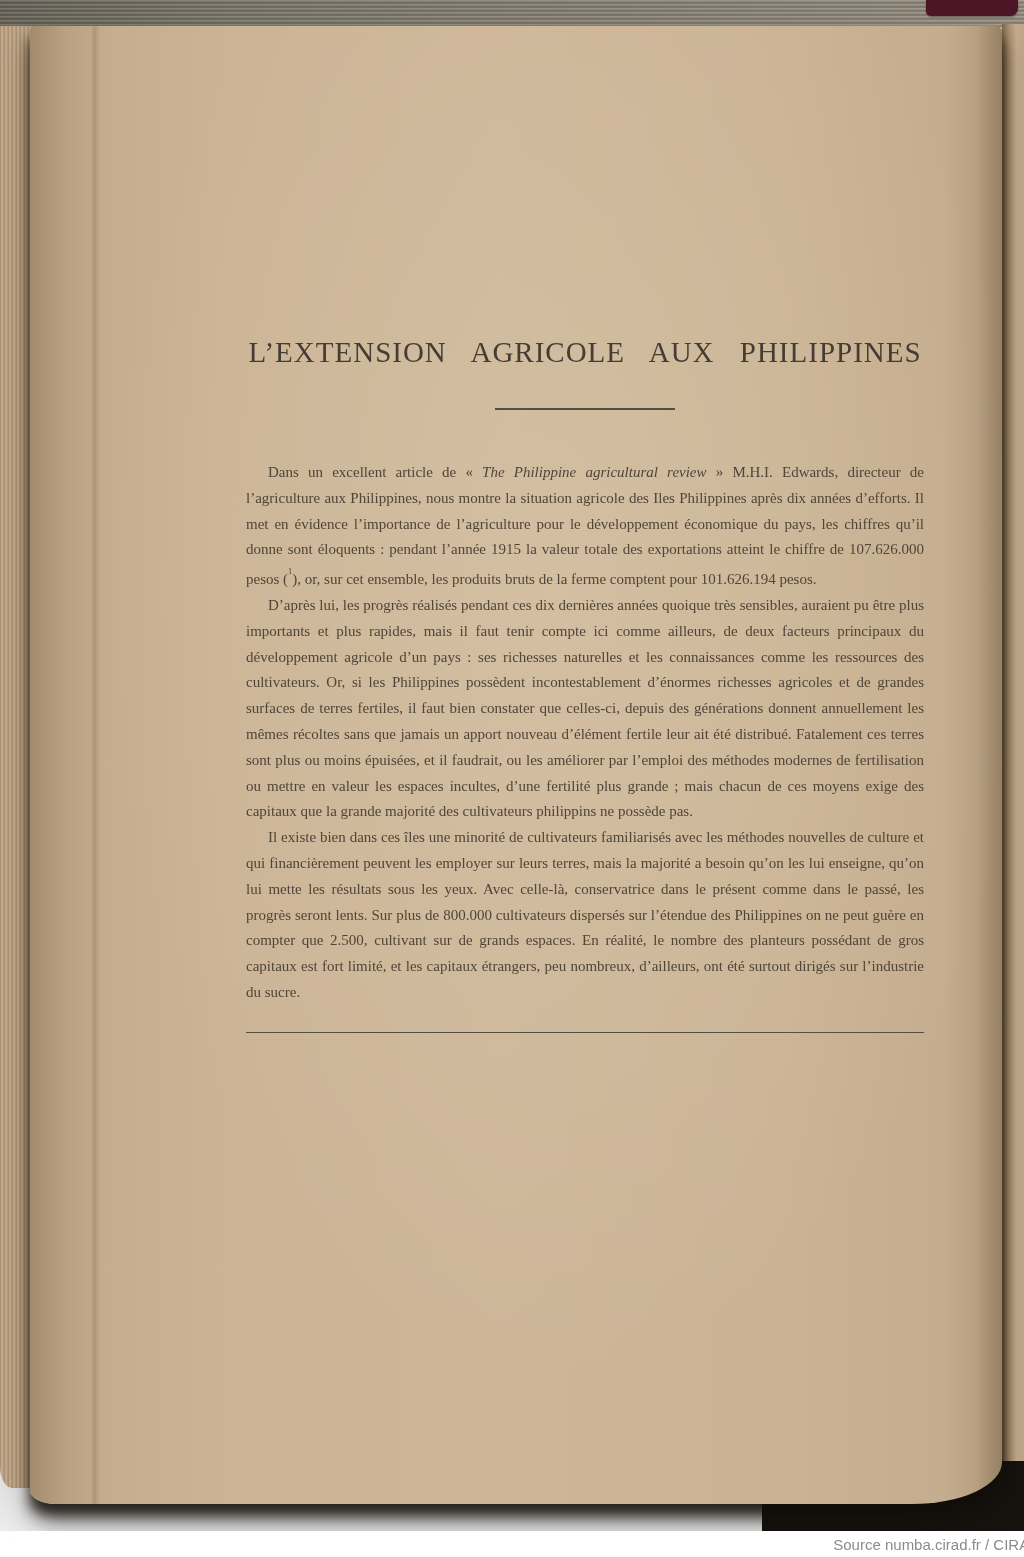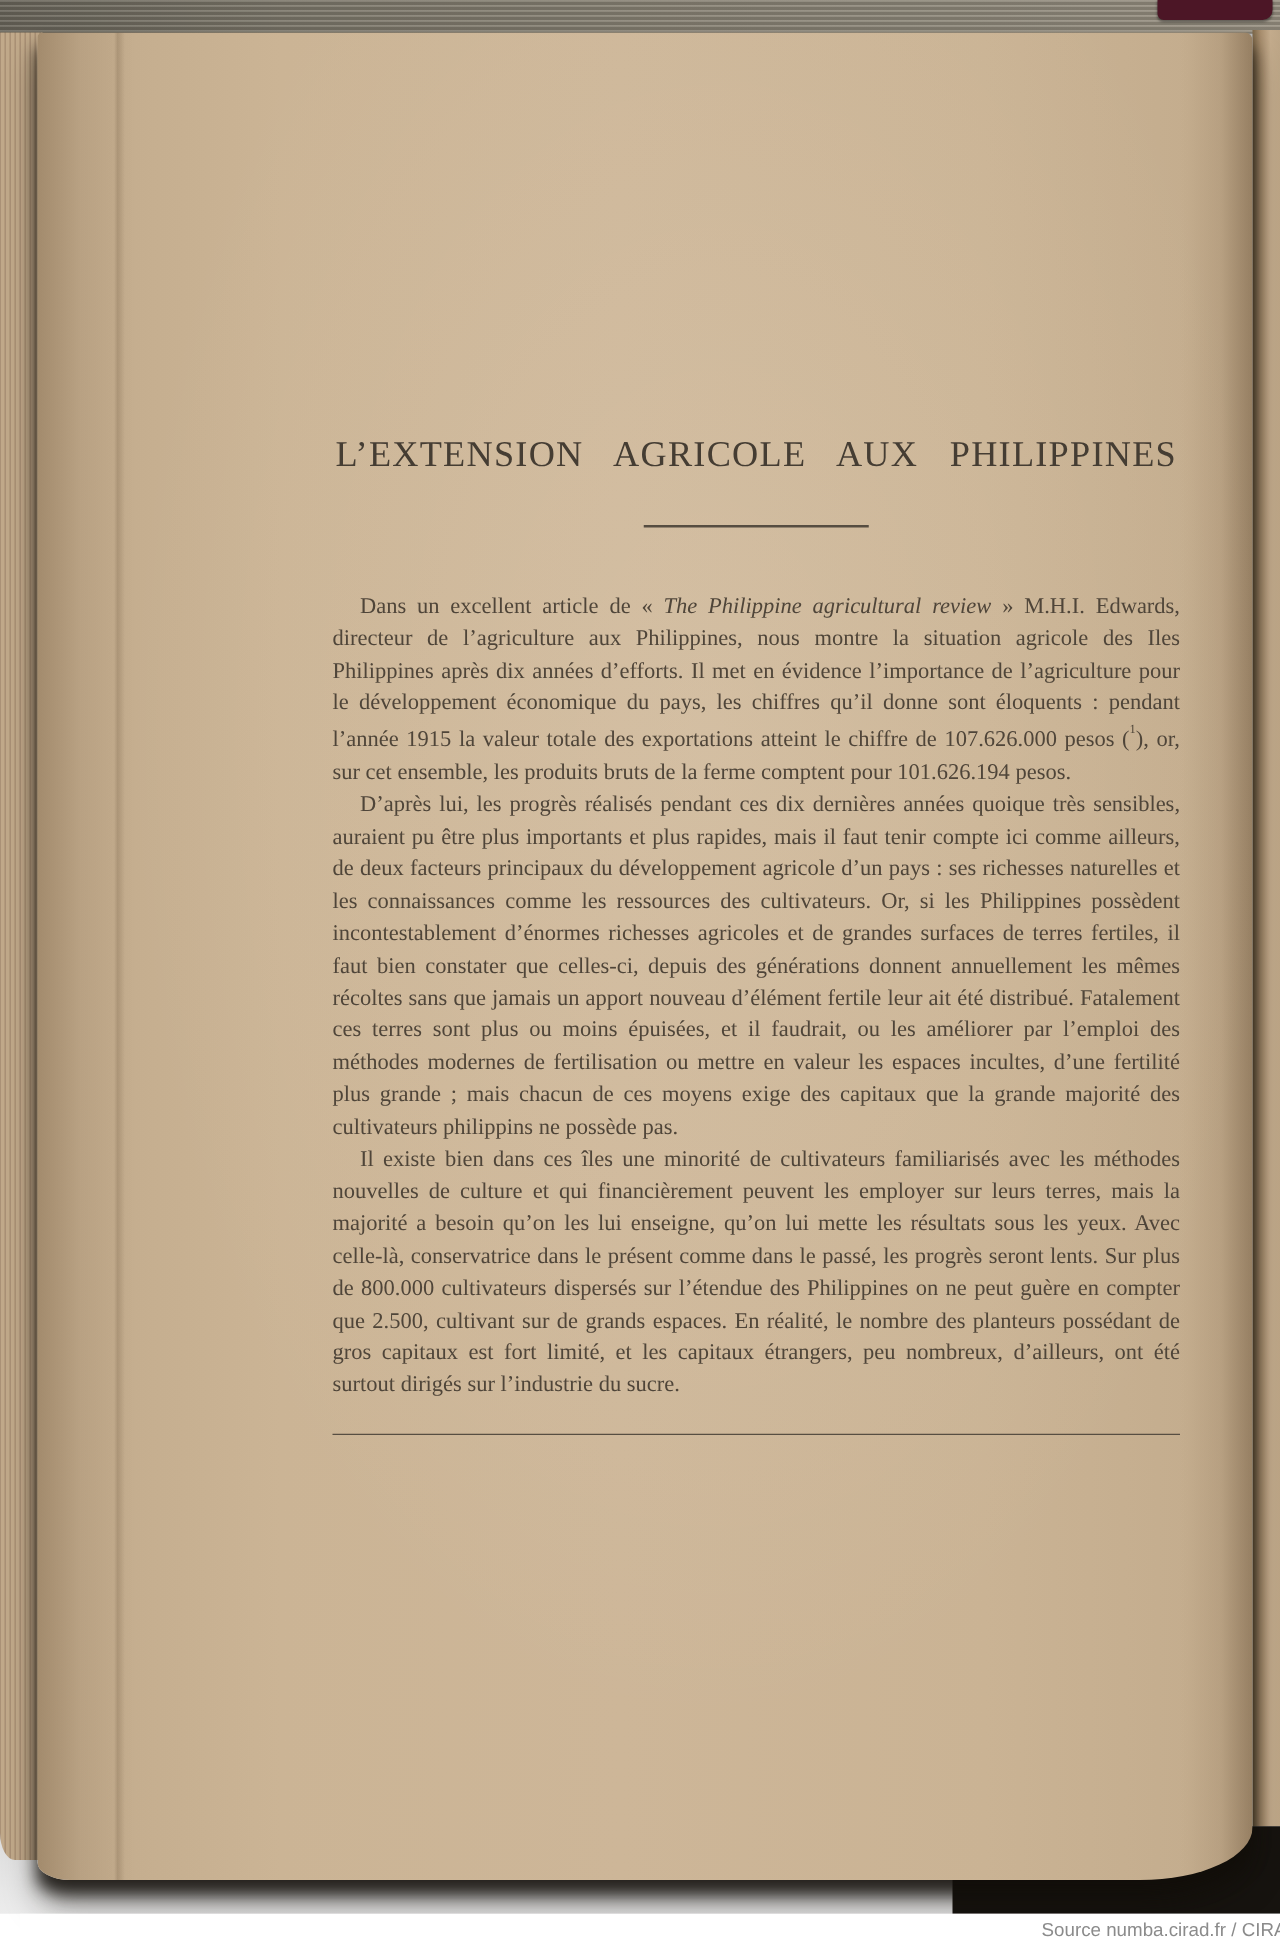--- a/index.html
+++ b/index.html
@@ -47,29 +47,29 @@
     background:
       linear-gradient(90deg, rgba(255,255,255,0) 6.3%, rgba(95,75,50,0.22) 6.6%, rgba(255,255,255,0) 7.2%),
       linear-gradient(90deg, rgba(120,95,65,0.32) 0%, rgba(150,125,95,0.12) 3.5%, rgba(0,0,0,0) 8%),
       linear-gradient(270deg, rgba(105,82,55,0.45) 0%, rgba(130,105,75,0.14) 2.6%, rgba(0,0,0,0) 6%),
       radial-gradient(ellipse at 55% 38%, rgba(255,246,230,0.14), rgba(0,0,0,0) 62%),
       linear-gradient(90deg,#b7a082 0%,#c5ae8f 8%,#cbb495 20%,#cdb698 48%,#cab394 78%,#c4ad8e 95%,#bba486 100%);
     border-radius:4px 6px 90px 26px / 4px 6px 42px 14px;
     box-shadow:0 12px 13px rgba(18,14,9,0.85), 0 22px 26px rgba(18,14,9,0.35);
   }
   
-  .content{position:absolute;left:236px;top:0;width:678px;color:#4f4539;margin-top:12px;}
+  .content{position:absolute;left:216px;top:0;width:678px;color:#4f4539;}
   .page-title{
     margin:308px 0 0;font-size:29px;font-weight:normal;line-height:36px;
     letter-spacing:1px;word-spacing:17px;text-align:center;white-space:nowrap;
     color:#453d33;
   }
   .title-rule{width:180px;border-top:2px solid #564d41;margin:38px auto 0;}
   .body-par{
-    margin:0;font-size:18px;line-height:25.8px;text-align:justify;
+    margin:0;font-size:15px;line-height:25.8px;text-align:justify;
     text-indent:22px;color:#4f4539;
   }
   .par-first{margin-top:50px;}
   .journal{font-style:italic;}
   sup.fn-ref{font-size:0.55em;position:relative;top:-0.45em;letter-spacing:0;}
   .footnote-rule{width:100%;border-top:1.5px solid #574e42;margin-top:26px;}
   .footnote{
     margin:16px 0 0;font-size:17px;line-height:22px;text-indent:16px;
     color:#4f4539;text-align:left;
   }

